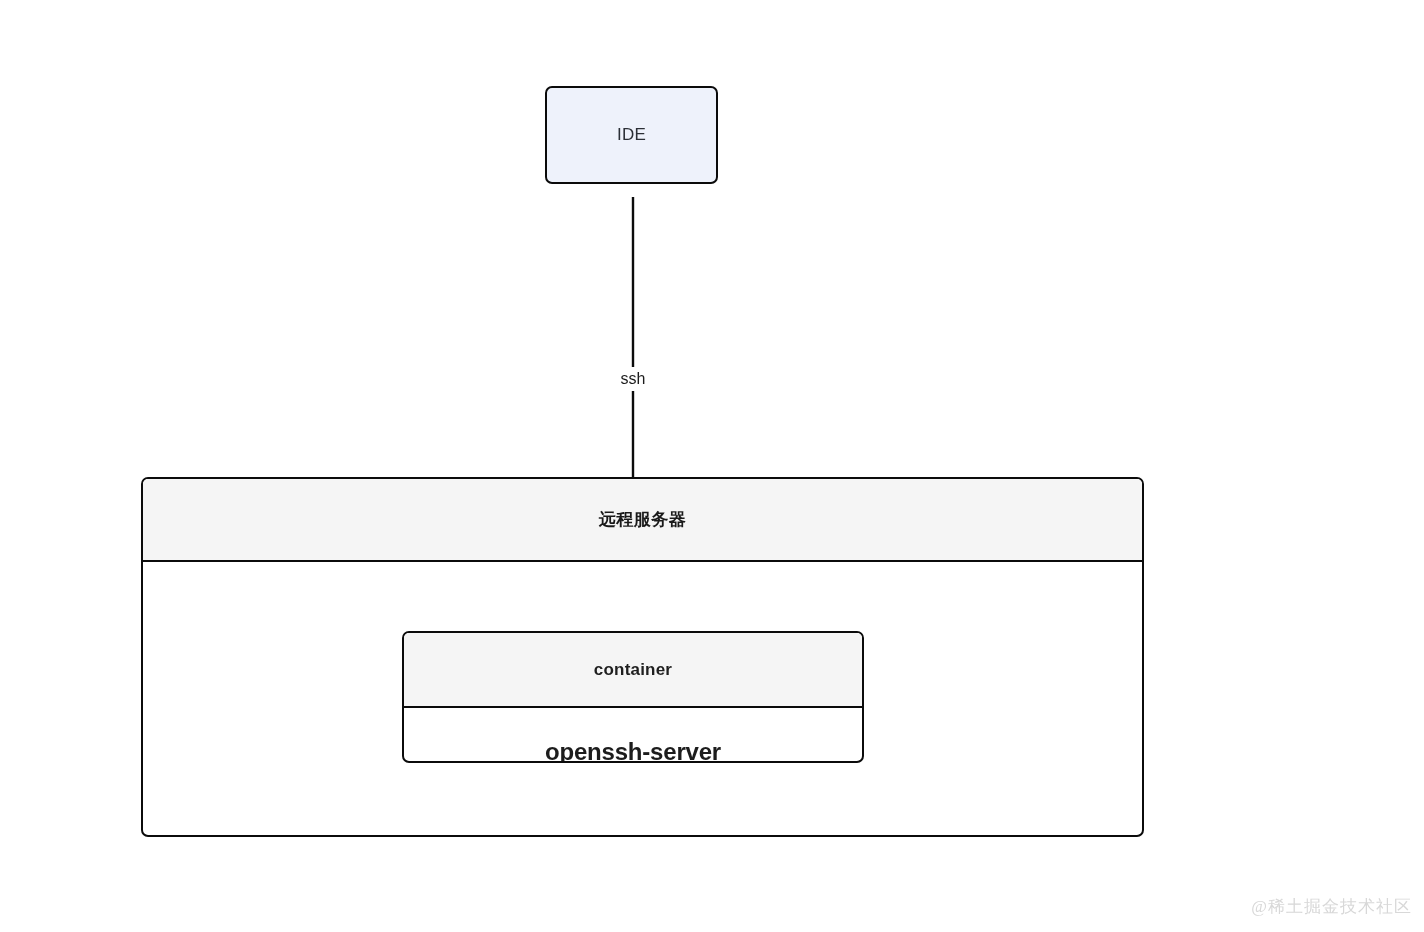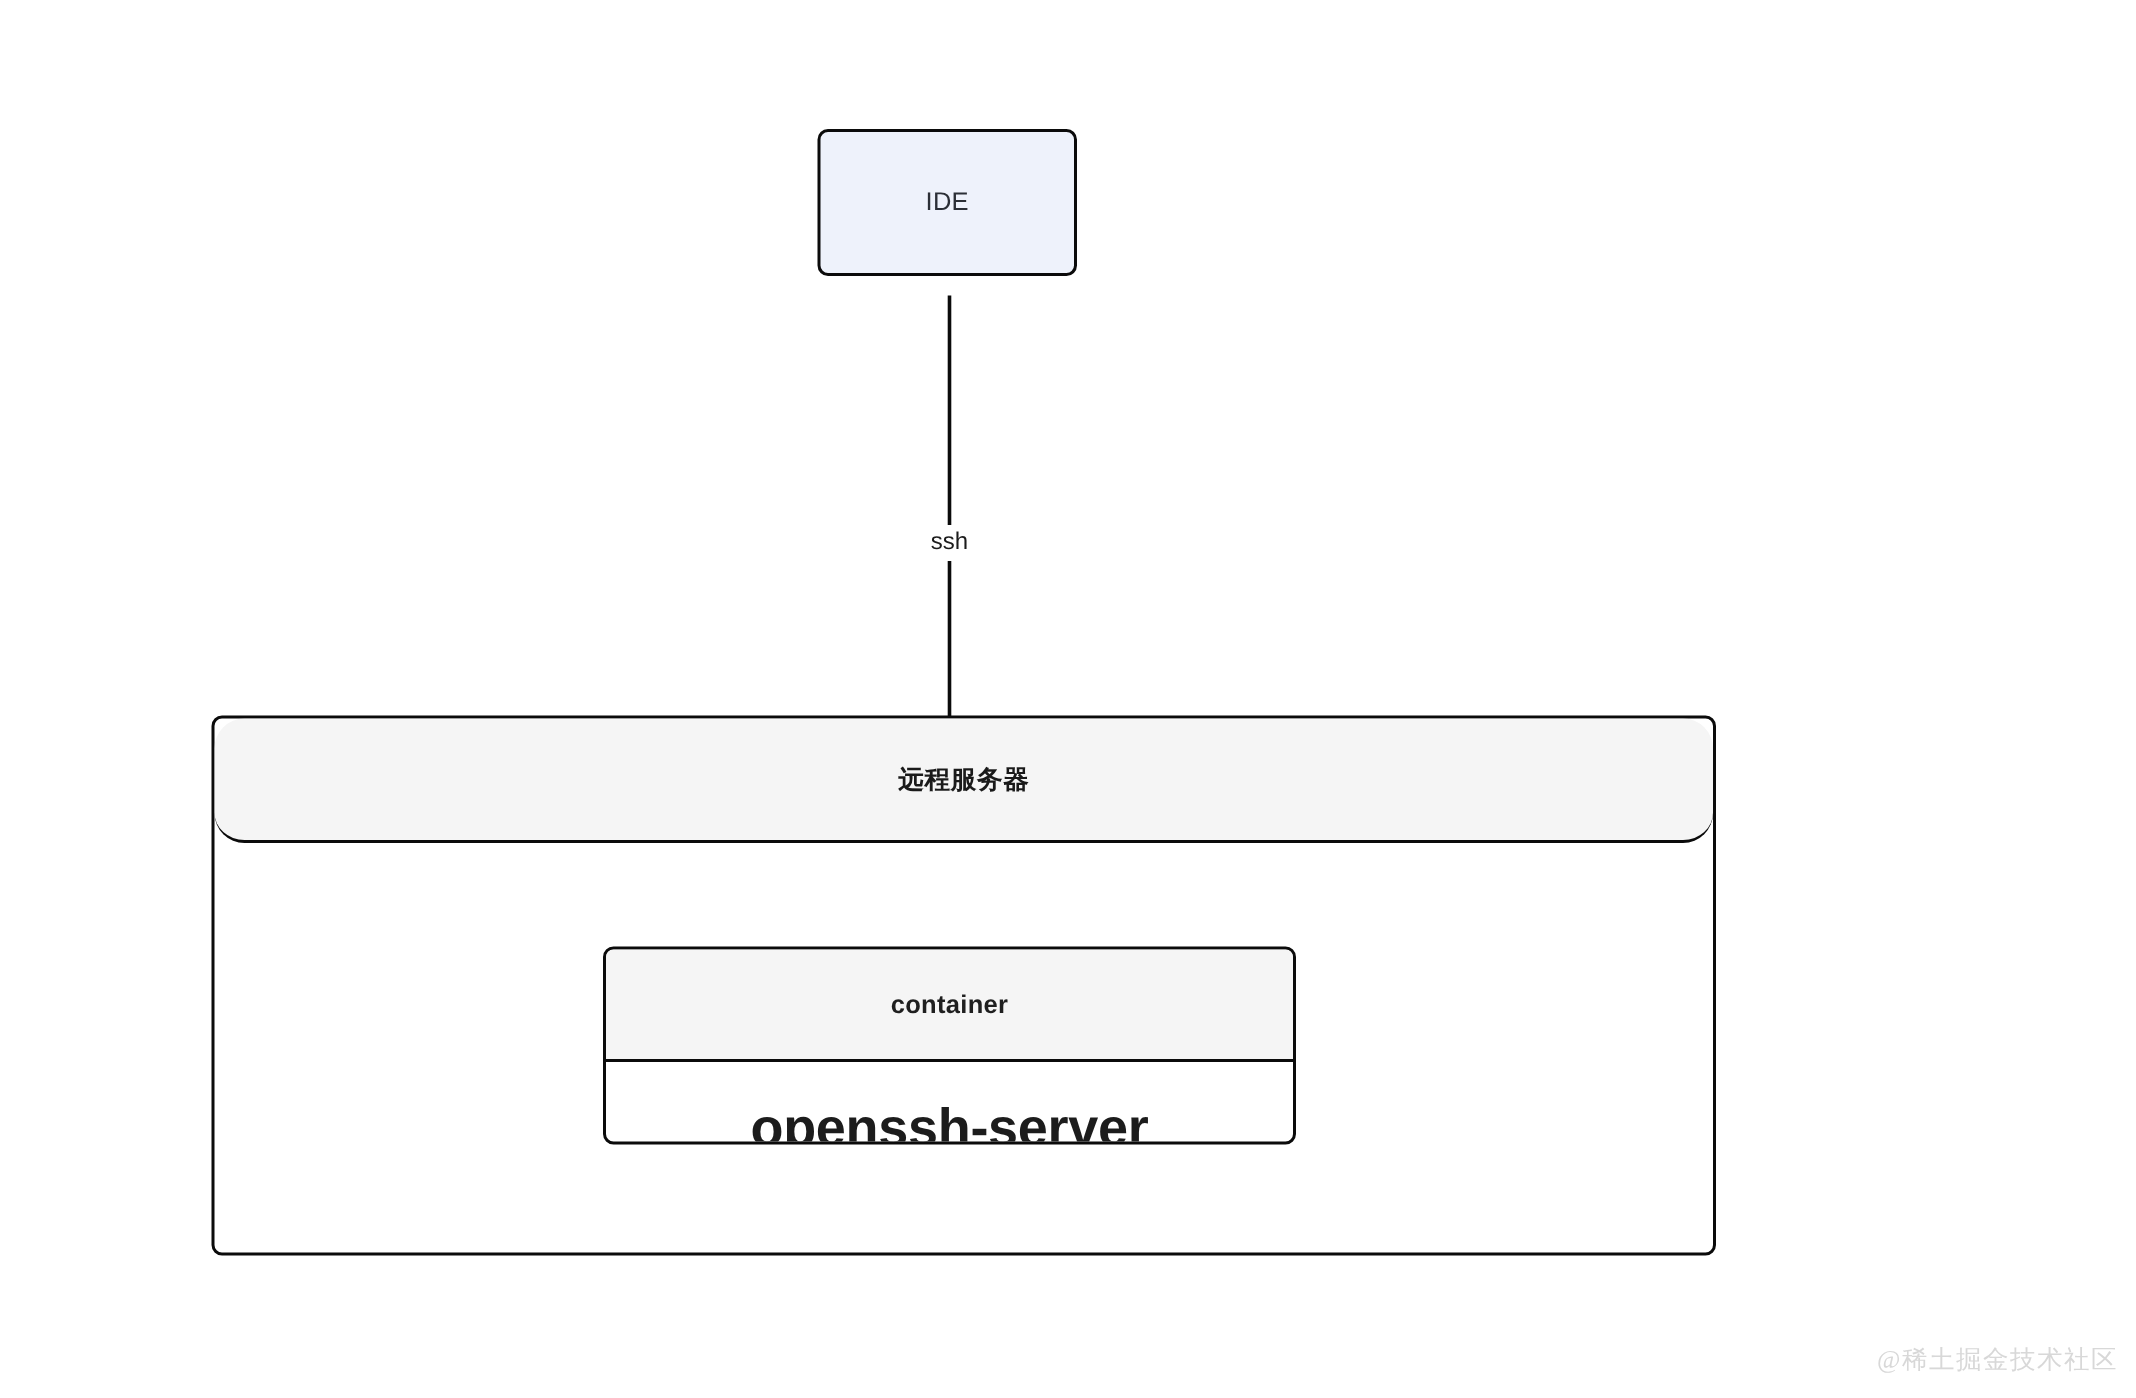--- a/index.html
+++ b/index.html
@@ -51,21 +51,21 @@
     position: absolute;
     left: 0; top: 0;
     width: 1424px;
     height: 932px;
     overflow: visible;
     pointer-events: none;
   }
   #ssh-edge-label {
     position: absolute;
     left: 600px;
-    top: 350px;
+    top: 367px;
     width: 66px;
     text-align: center;
     font-size: 16px;
     color: #1c1c1c;
     background: #ffffff;
     padding: 2px 0;
     line-height: 20px;
   }
 
   
@@ -81,21 +81,20 @@
     position: absolute;
     left: 0; top: 0;
     width: 100%;
     height: 83px;
     background: #f5f5f5;
     border-bottom: 2.2px solid #0b0b0b;
     display: flex;
     align-items: center;
     justify-content: center;
     box-sizing: border-box;
-    border-radius: 20px;
   }
   #remote-server-title {
     font-size: 17px;
     font-weight: bold;
     color: #1a1a1a;
     letter-spacing: 0.5px;
   }
 
   
   #container-node {
@@ -128,21 +127,21 @@
     position: absolute;
     left: 0;
     top: 75px;
     width: 100%;
     height: 88px;
     display: flex;
     align-items: center;
     justify-content: center;
   }
   #openssh-label {
-    font-size: 36px;
+    font-size: 24px;
     font-weight: bold;
     color: #1c1c1c;
     letter-spacing: -0.2px;
   }
 
   
   #watermark {
     position: absolute;
     right: 12px;
     bottom: 14px;

